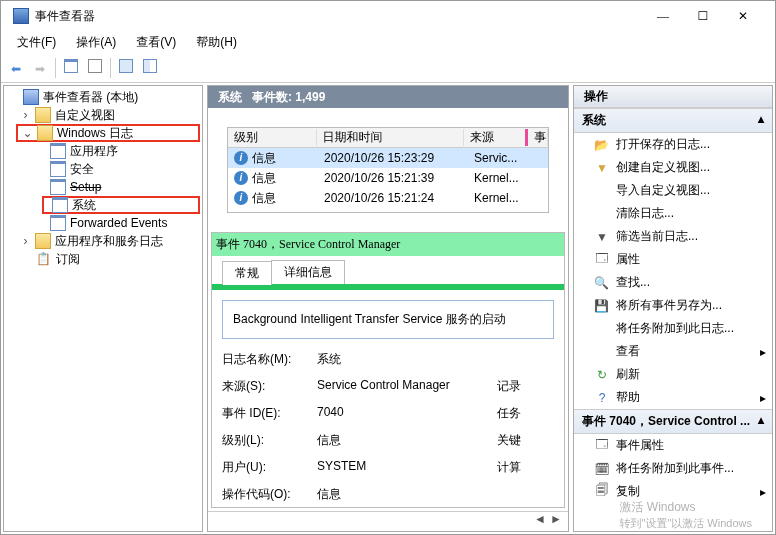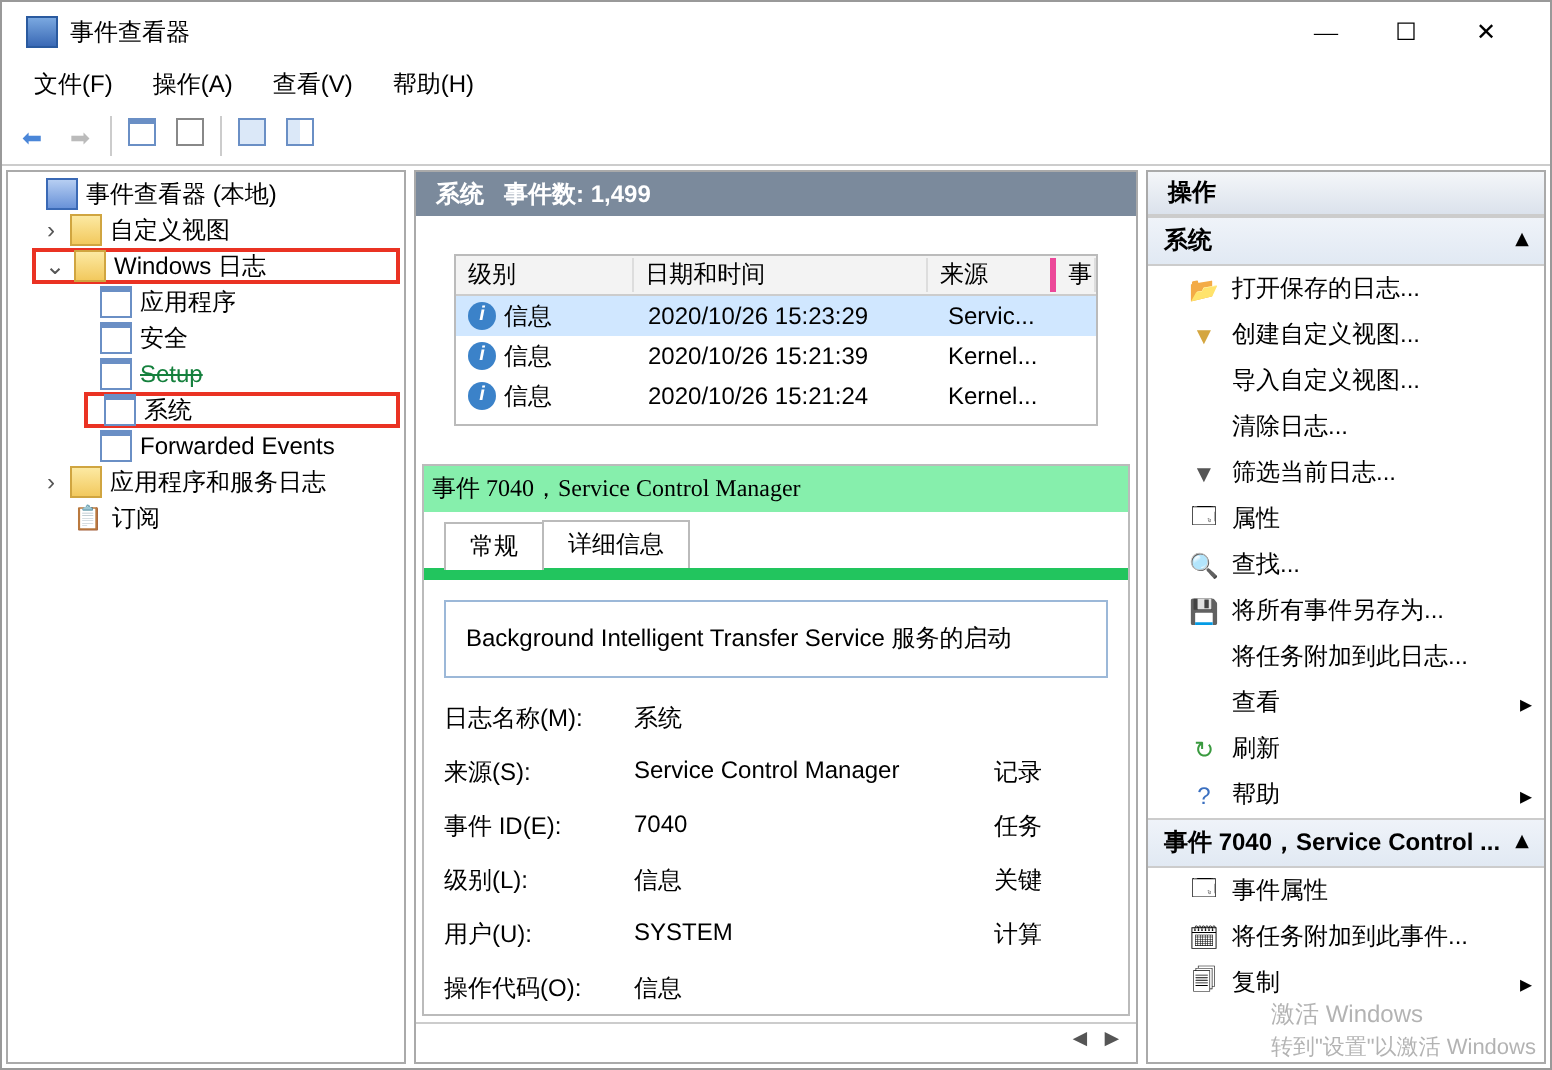--- a/index.html
+++ b/index.html
@@ -47,21 +47,21 @@
 .prop-grid { display: grid; grid-template-columns: 95px 180px 40px; row-gap: 10px; }
 .prop-grid .link { color: #1349c4; text-decoration: underline; }
 .center-bottom { height: 20px; border-top: 1px solid #ccc; display: flex; justify-content: flex-end; padding-right: 4px; }
 .center-bottom .sb { width: 16px; text-align: center; color: #555; }
 .actions-pane { width: 200px; border: 1px solid #aaa; margin: 2px 2px 2px 4px; display: flex; flex-direction: column; overflow: hidden; }
 .actions-head { background: linear-gradient(#f4f6f9,#dbe2ec); height: 22px; display: flex; align-items: center; padding: 0 10px; font-weight: bold; border-bottom: 1px solid #ccc; }
 .actions-list { flex: 1; overflow-y: scroll; }
 .section-head { background: linear-gradient(#eff3f9,#e1e9f3); padding: 3px 8px; font-weight: bold; display: flex; justify-content: space-between; border-bottom: 1px solid #ccc; border-top: 1px solid #ccc; }
 .action-item { display: flex; align-items: center; padding: 3px 6px 3px 20px; gap: 6px; white-space: nowrap; }
 .ai { width: 16px; height: 16px; display: inline-flex; align-items: center; justify-content: center; font-size: 12px; }
-.watermark { position: absolute; right: 8px; bottom: 4px; color: rgba(128,128,128,0.6); font-size: 13px; }
+.watermark { position: absolute; right: 24px; bottom: 4px; color: rgba(128,128,128,0.6); font-size: 13px; }
 .watermark .sub { font-size: 11px; }
 </style>
 </head>
 <body>
 
 <div class="titlebar">
   <div class="icon"></div>
   <span>事件查看器</span>
   <div class="spacer"></div>
   <div class="winbtn">—</div>
@@ -106,21 +106,21 @@
         <span class="label">Windows 日志</span>
       </div>
     <div class="tree-item" style="padding-left:40px">
         <span class="ic log-ic"></span>
         <span class="label">应用程序</span>
       </div>
     <div class="tree-item" style="padding-left:40px">
         <span class="ic log-ic"></span>
         <span class="label">安全</span>
       </div>
-    <div class="tree-item" style="padding-left:40px;text-decoration:line-through;color:#15803d">
+    <div class="tree-item" style="padding-left:40px;text-decoration:line-through;color:#000000">
         <span class="ic log-ic"></span>
         <span class="label">Setup</span>
       </div>
     <div class="tree-item hl-red" style="margin-left:36px;padding-left:4px">
         <span class="ic log-ic"></span>
         <span class="label">系统</span>
       </div>
     <div class="tree-item" style="padding-left:40px">
         <span class="ic log-ic"></span>
         <span class="label">Forwarded Events</span>

